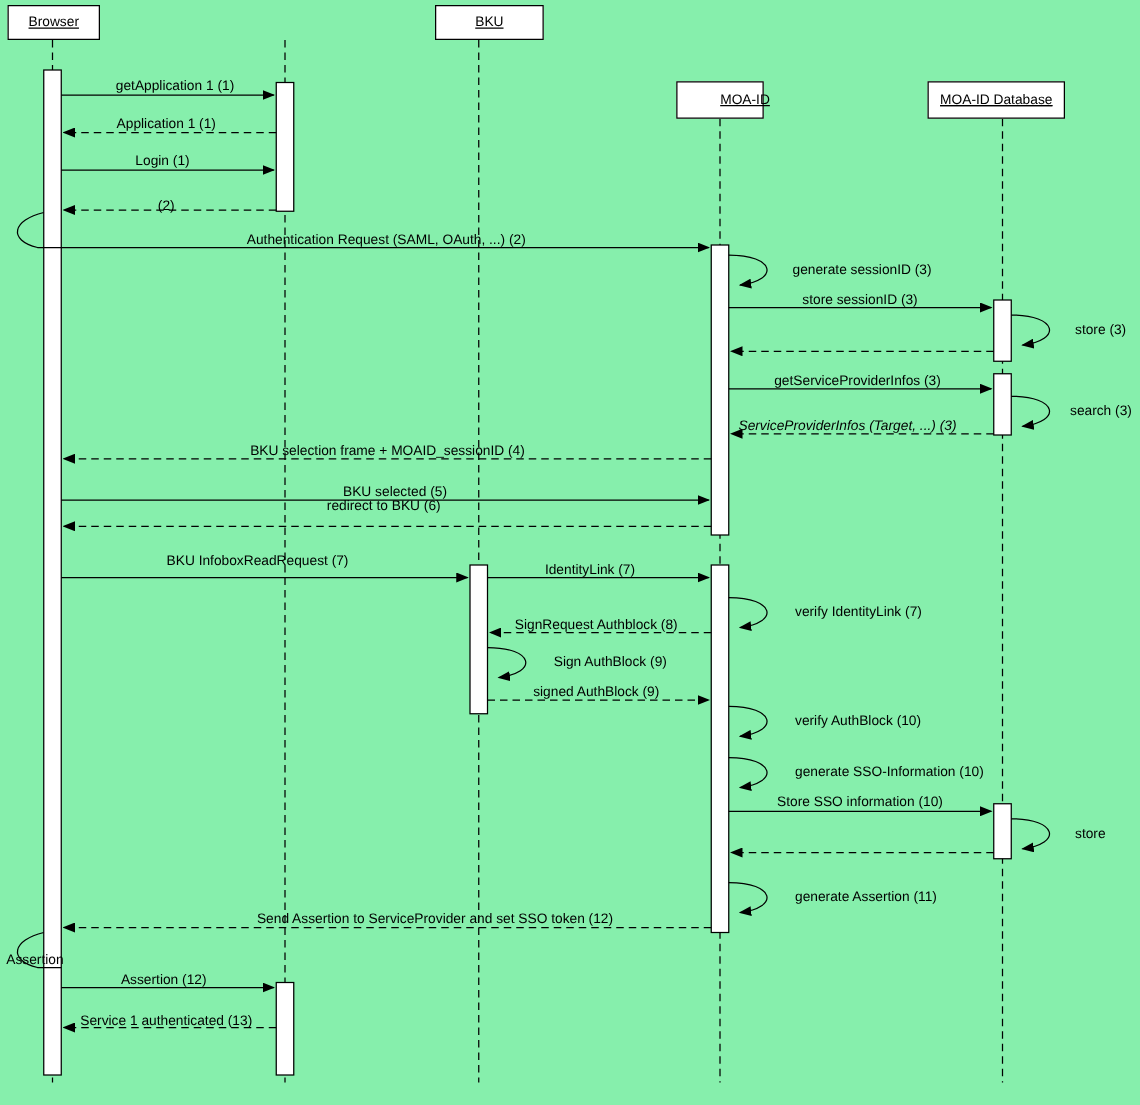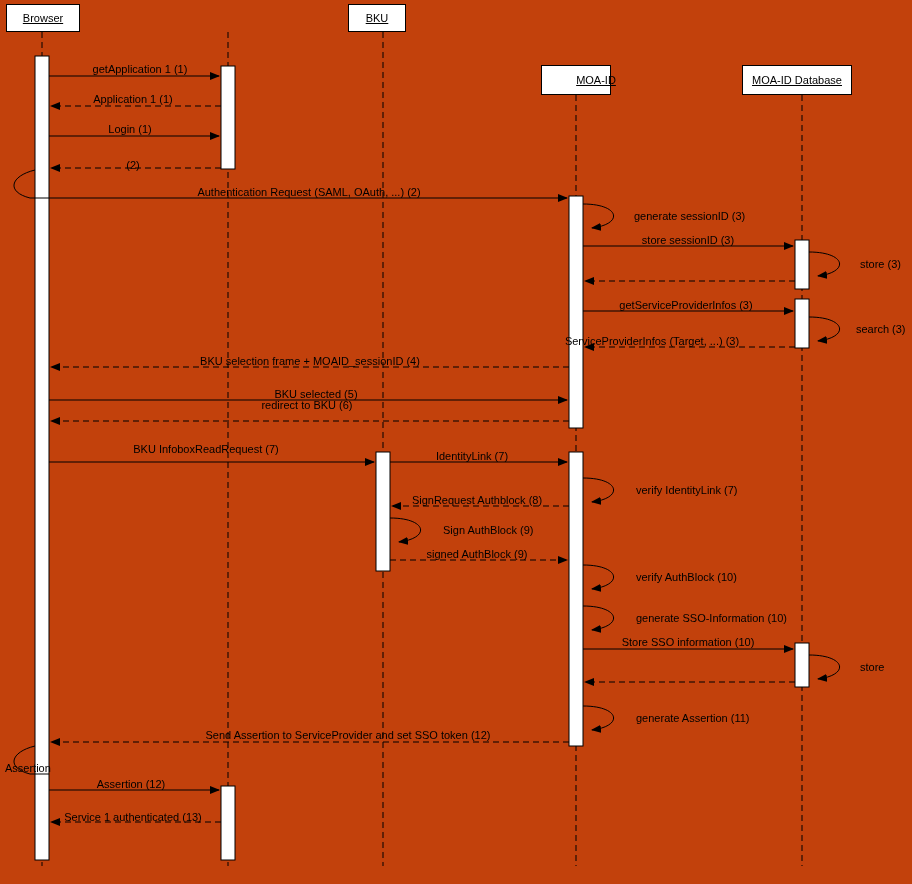--- a/index.html
+++ b/index.html
@@ -5,21 +5,21 @@
   html, body {
     margin: 0;
     padding: 0;
     background: #ffffff;
   }
   #diagram {
     position: relative;
     width: 912px;
     height: 884px;
     font-family: "Liberation Sans", sans-serif;
-    background: #c2410c;
+    background: #86efac;
     overflow: hidden;
   }
   #svg-layer {
     position: absolute;
     left: 0;
     top: 0;
     width: 912px;
     height: 884px;
   }
   .lifeline-box {
@@ -149,41 +149,41 @@
 
       <line x1="49" y1="790" x2="219" y2="790" marker-end="url(#arrowFull)"></line>
 
       <line x1="221" y1="822" x2="51" y2="822" stroke-dasharray="6,4" marker-end="url(#arrowFull)"></line>
     </g>
   </svg>
 
   <div class="lifeline-box" style="left:6px; top:4px; width:74px; height:28px;">
     <span>Browser</span>
   </div>
-  <div class="lifeline-box" style="left:348px; top:4px; width:58px; height:28px;">
+  <div class="lifeline-box" style="left:348px; top:4px; width:87px; height:28px;">
     <span>BKU</span>
   </div>
   <div class="lifeline-box" style="left:541px; top:65px; width:70px; height:30px;padding-left:40px;">
     <span>MOA-ID</span>
   </div>
   <div class="lifeline-box" style="left:742px; top:65px; width:110px; height:30px;text-decoration:underline;">
     <span>MOA-ID Database</span>
   </div>
 
   <div class="msg-label center" style="left:140px; top:63px;">getApplication 1 (1)</div>
   <div class="msg-label center" style="left:133px; top:93px;">Application 1 (1)</div>
   <div class="msg-label center" style="left:130px; top:123px;">Login (1)</div>
   <div class="msg-label center" style="left:133px; top:159px;">(2)</div>
   <div class="msg-label center" style="left:309px; top:186px;">Authentication Request (SAML, OAuth, ...)  (2)</div>
   <div class="msg-label" style="left:634px; top:210px;">generate sessionID  (3)</div>
   <div class="msg-label center" style="left:688px; top:234px;">store sessionID (3)</div>
   <div class="msg-label" style="left:860px; top:258px;">store (3)</div>
   <div class="msg-label center" style="left:686px; top:299px;">getServiceProviderInfos (3)</div>
   <div class="msg-label" style="left:856px; top:323px;">search (3)</div>
-  <div class="msg-label center" style="left:652px; top:335px;">ServiceProviderInfos (Target, ...) (3)</div>
+  <div class="msg-label center" style="left:678px; top:335px;font-style:italic;">ServiceProviderInfos (Target, ...) (3)</div>
   <div class="msg-label center" style="left:310px; top:355px;">BKU selection frame + MOAID_sessionID (4)</div>
   <div class="msg-label center" style="left:316px; top:388px;">BKU selected (5)</div>
   <div class="msg-label center" style="left:307px; top:399px;">redirect to BKU (6)</div>
   <div class="msg-label center" style="left:206px; top:443px;">BKU InfoboxReadRequest (7)</div>
   <div class="msg-label center" style="left:472px; top:450px;">IdentityLink (7)</div>
   <div class="msg-label" style="left:636px; top:484px;">verify IdentityLink (7)</div>
   <div class="msg-label center" style="left:477px; top:494px;">SignRequest Authblock (8)</div>
   <div class="msg-label" style="left:443px; top:524px;">Sign AuthBlock (9)</div>
   <div class="msg-label center" style="left:477px; top:548px;">signed AuthBlock (9)</div>
   <div class="msg-label" style="left:636px; top:571px;">verify AuthBlock (10)</div>

